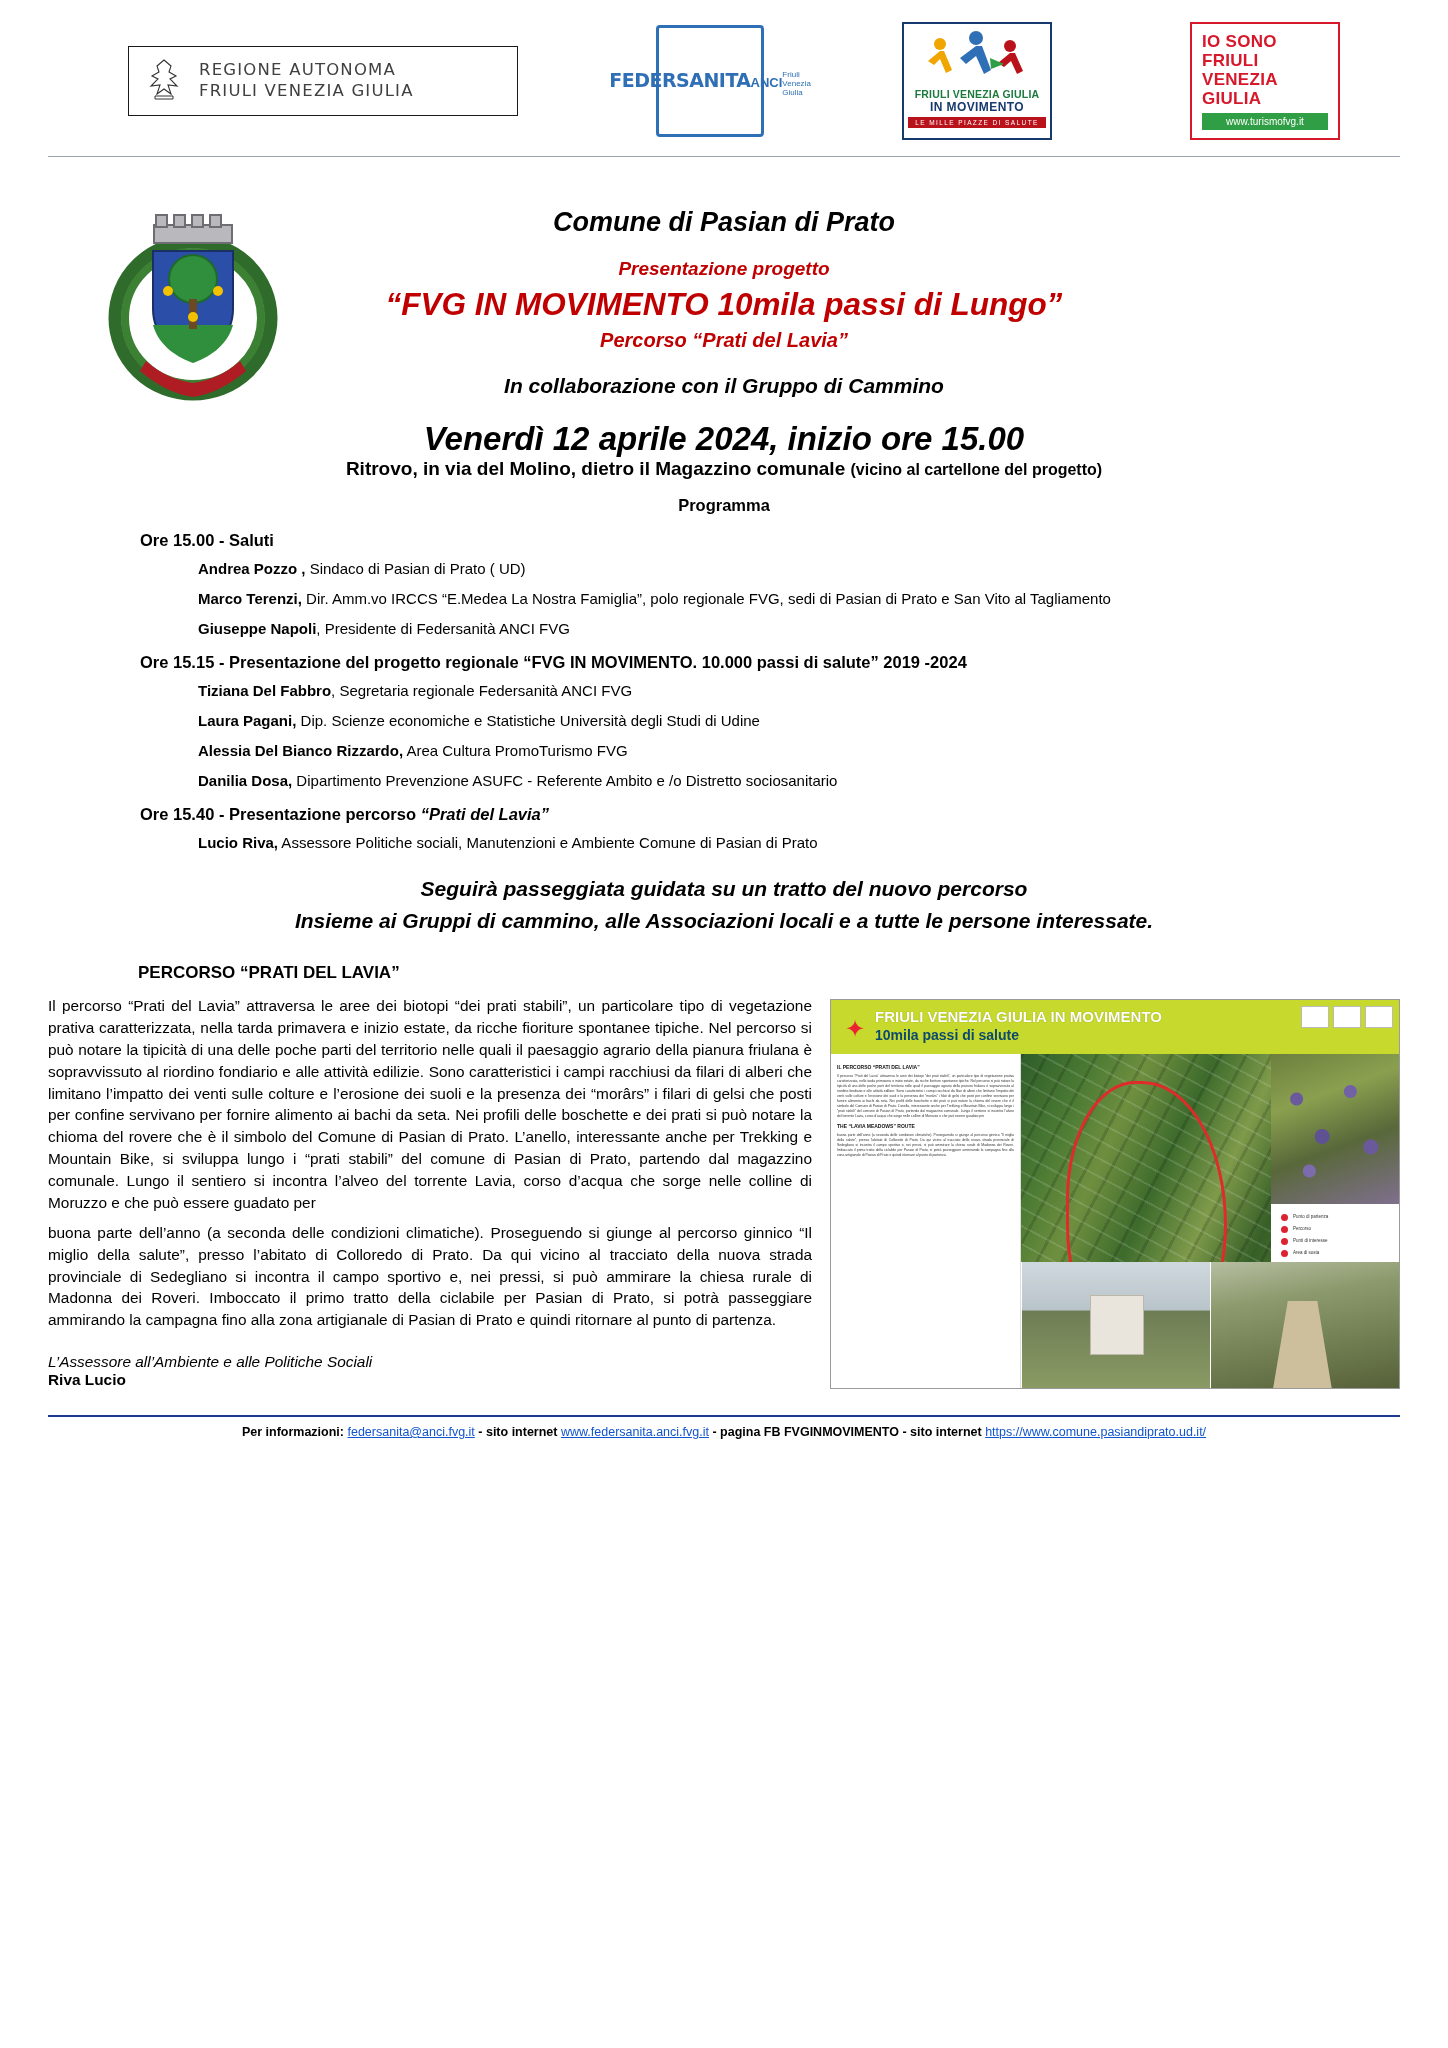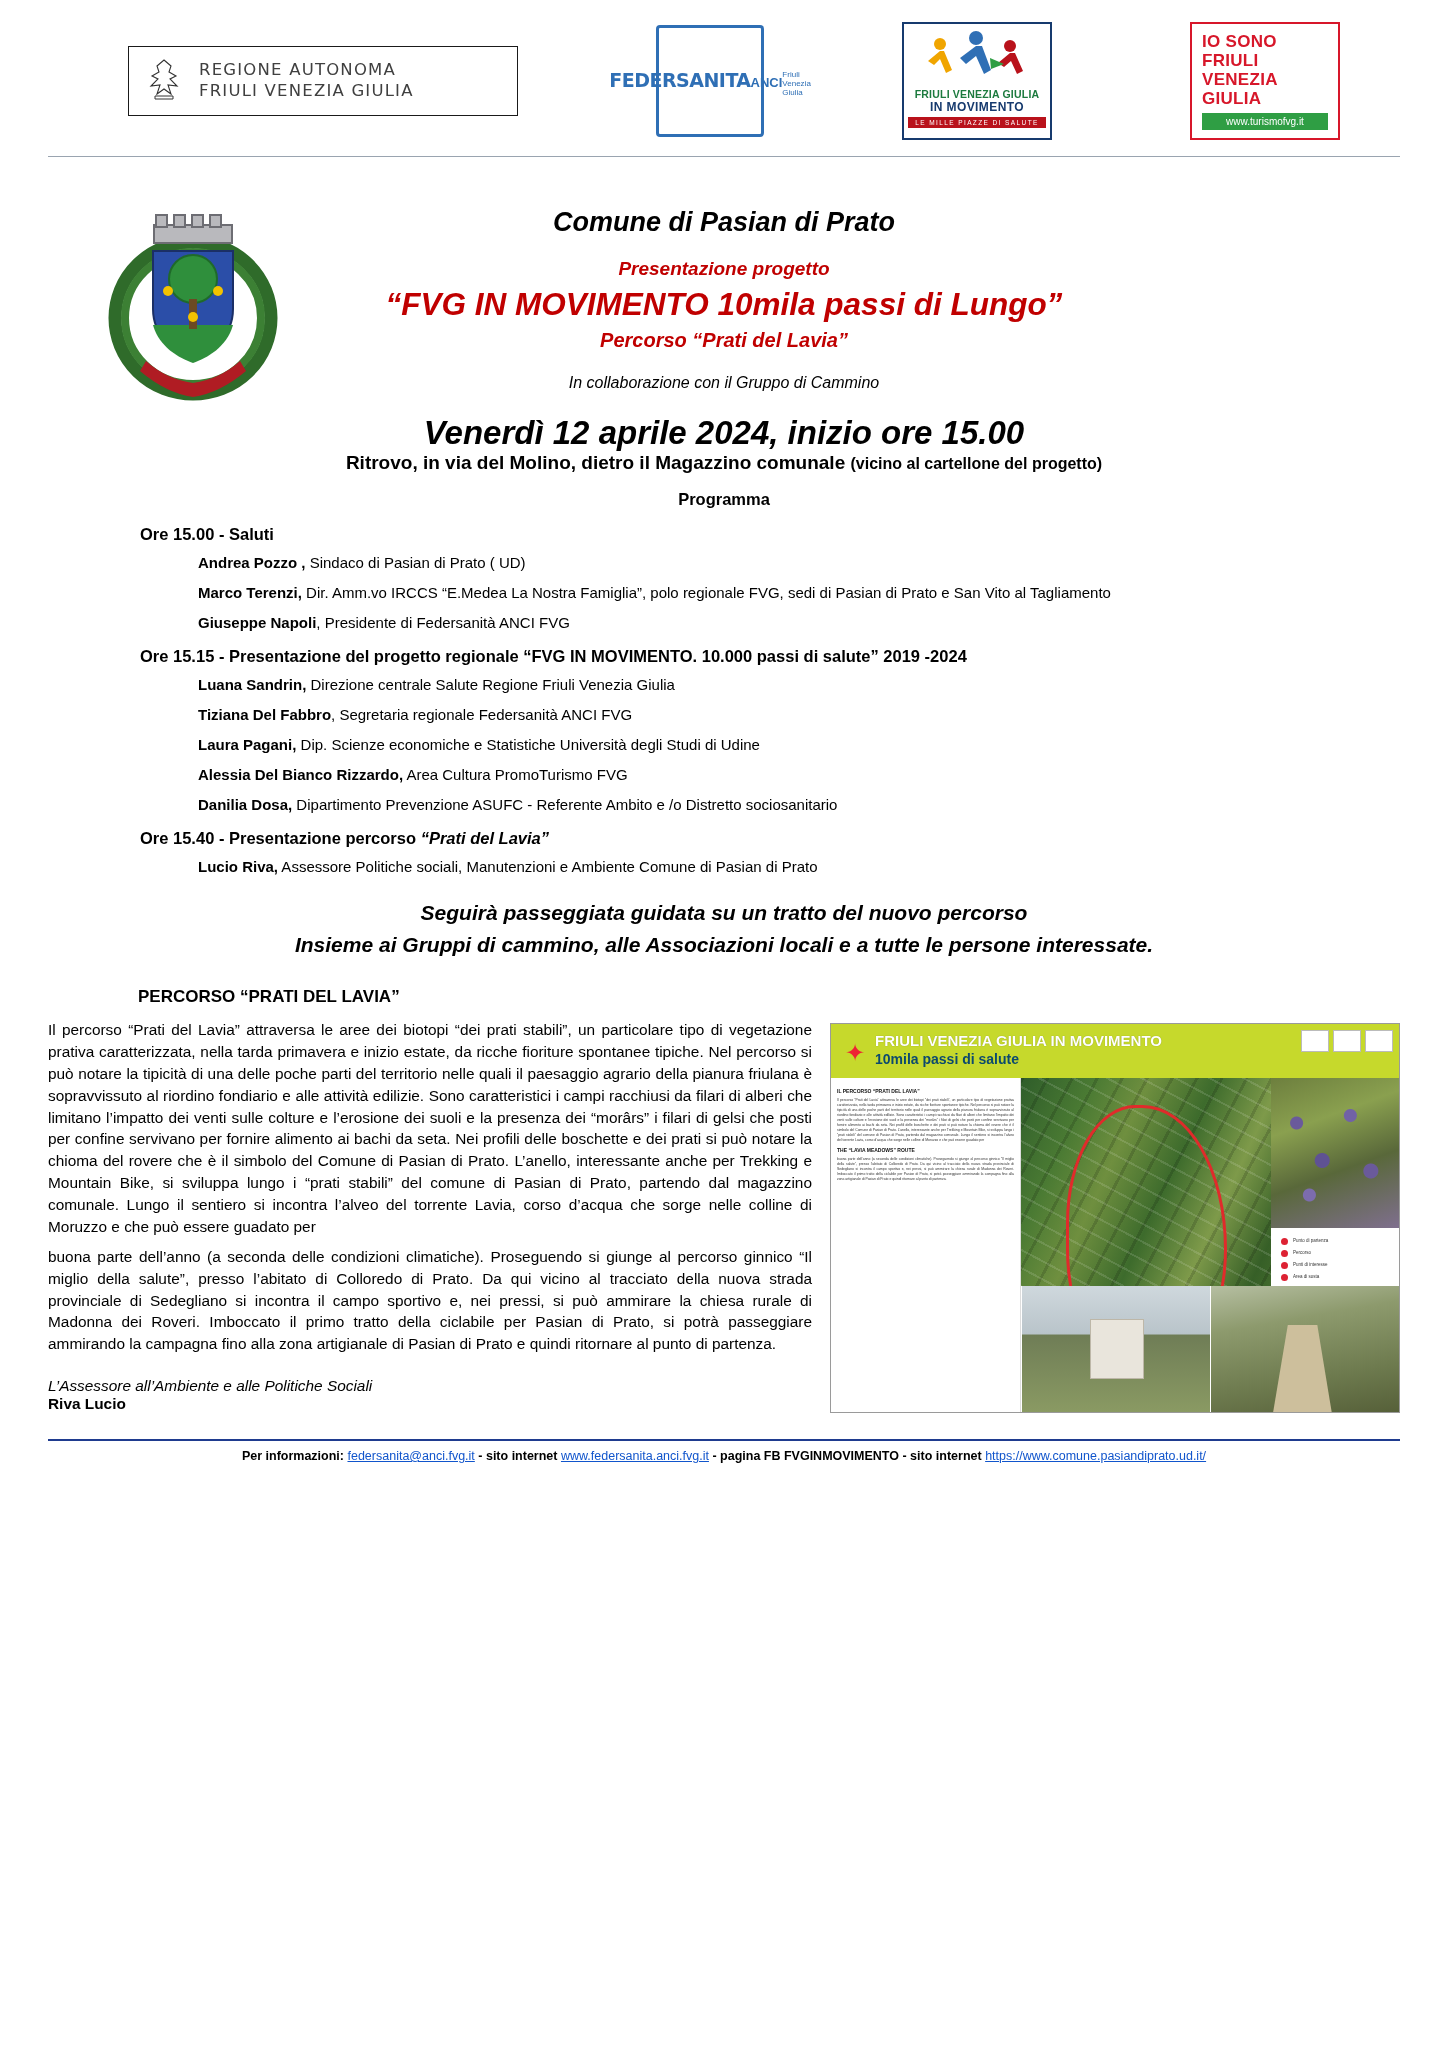--- a/index.html
+++ b/index.html
@@ -183,22 +183,22 @@
     margin-top: 6px;
   }
   .t-perc {
     color: #c00000;
     font-weight: bold;
     font-style: italic;
     font-size: 20px;
     margin-top: 6px;
   }
   .t-collab {
-    font-size: 16px;
-    font-weight: normal;
+    font-size: 21px;
+    font-weight: bold;
     font-style: italic;
     margin-top: 22px;
   }
   .t-date {
     font-size: 33px;
     font-weight: bold;
     font-style: italic;
     margin-top: 22px;
   }
   .t-place {
@@ -497,23 +497,20 @@
     </div>
     <div class="speaker">
       <b>Marco Terenzi,</b><span> Dir. Amm.vo IRCCS “E.Medea La Nostra Famiglia”, polo regionale FVG, sedi di Pasian di Prato e San Vito al Tagliamento</span>
     </div>
     <div class="speaker">
       <b>Giuseppe Napoli</b><span>, Presidente di Federsanità ANCI FVG</span>
     </div>
 
     <div class="slot-head">
       <span>Ore 15.15 - Presentazione del progetto regionale “FVG IN MOVIMENTO. 10.000 passi di salute” 2019 -2024</span><span class="it"></span>
-    </div>
-    <div class="speaker">
-      <b>Luana Sandrin,</b><span> Direzione centrale Salute Regione Friuli Venezia Giulia</span>
     </div>
     <div class="speaker">
       <b>Tiziana Del Fabbro</b><span>,  Segretaria regionale Federsanità ANCI FVG</span>
     </div>
     <div class="speaker">
       <b>Laura Pagani,</b><span> Dip. Scienze economiche e Statistiche Università degli Studi di Udine</span>
     </div>
     <div class="speaker">
       <b>Alessia Del Bianco Rizzardo,</b><span> Area Cultura PromoTurismo FVG</span>
     </div>

